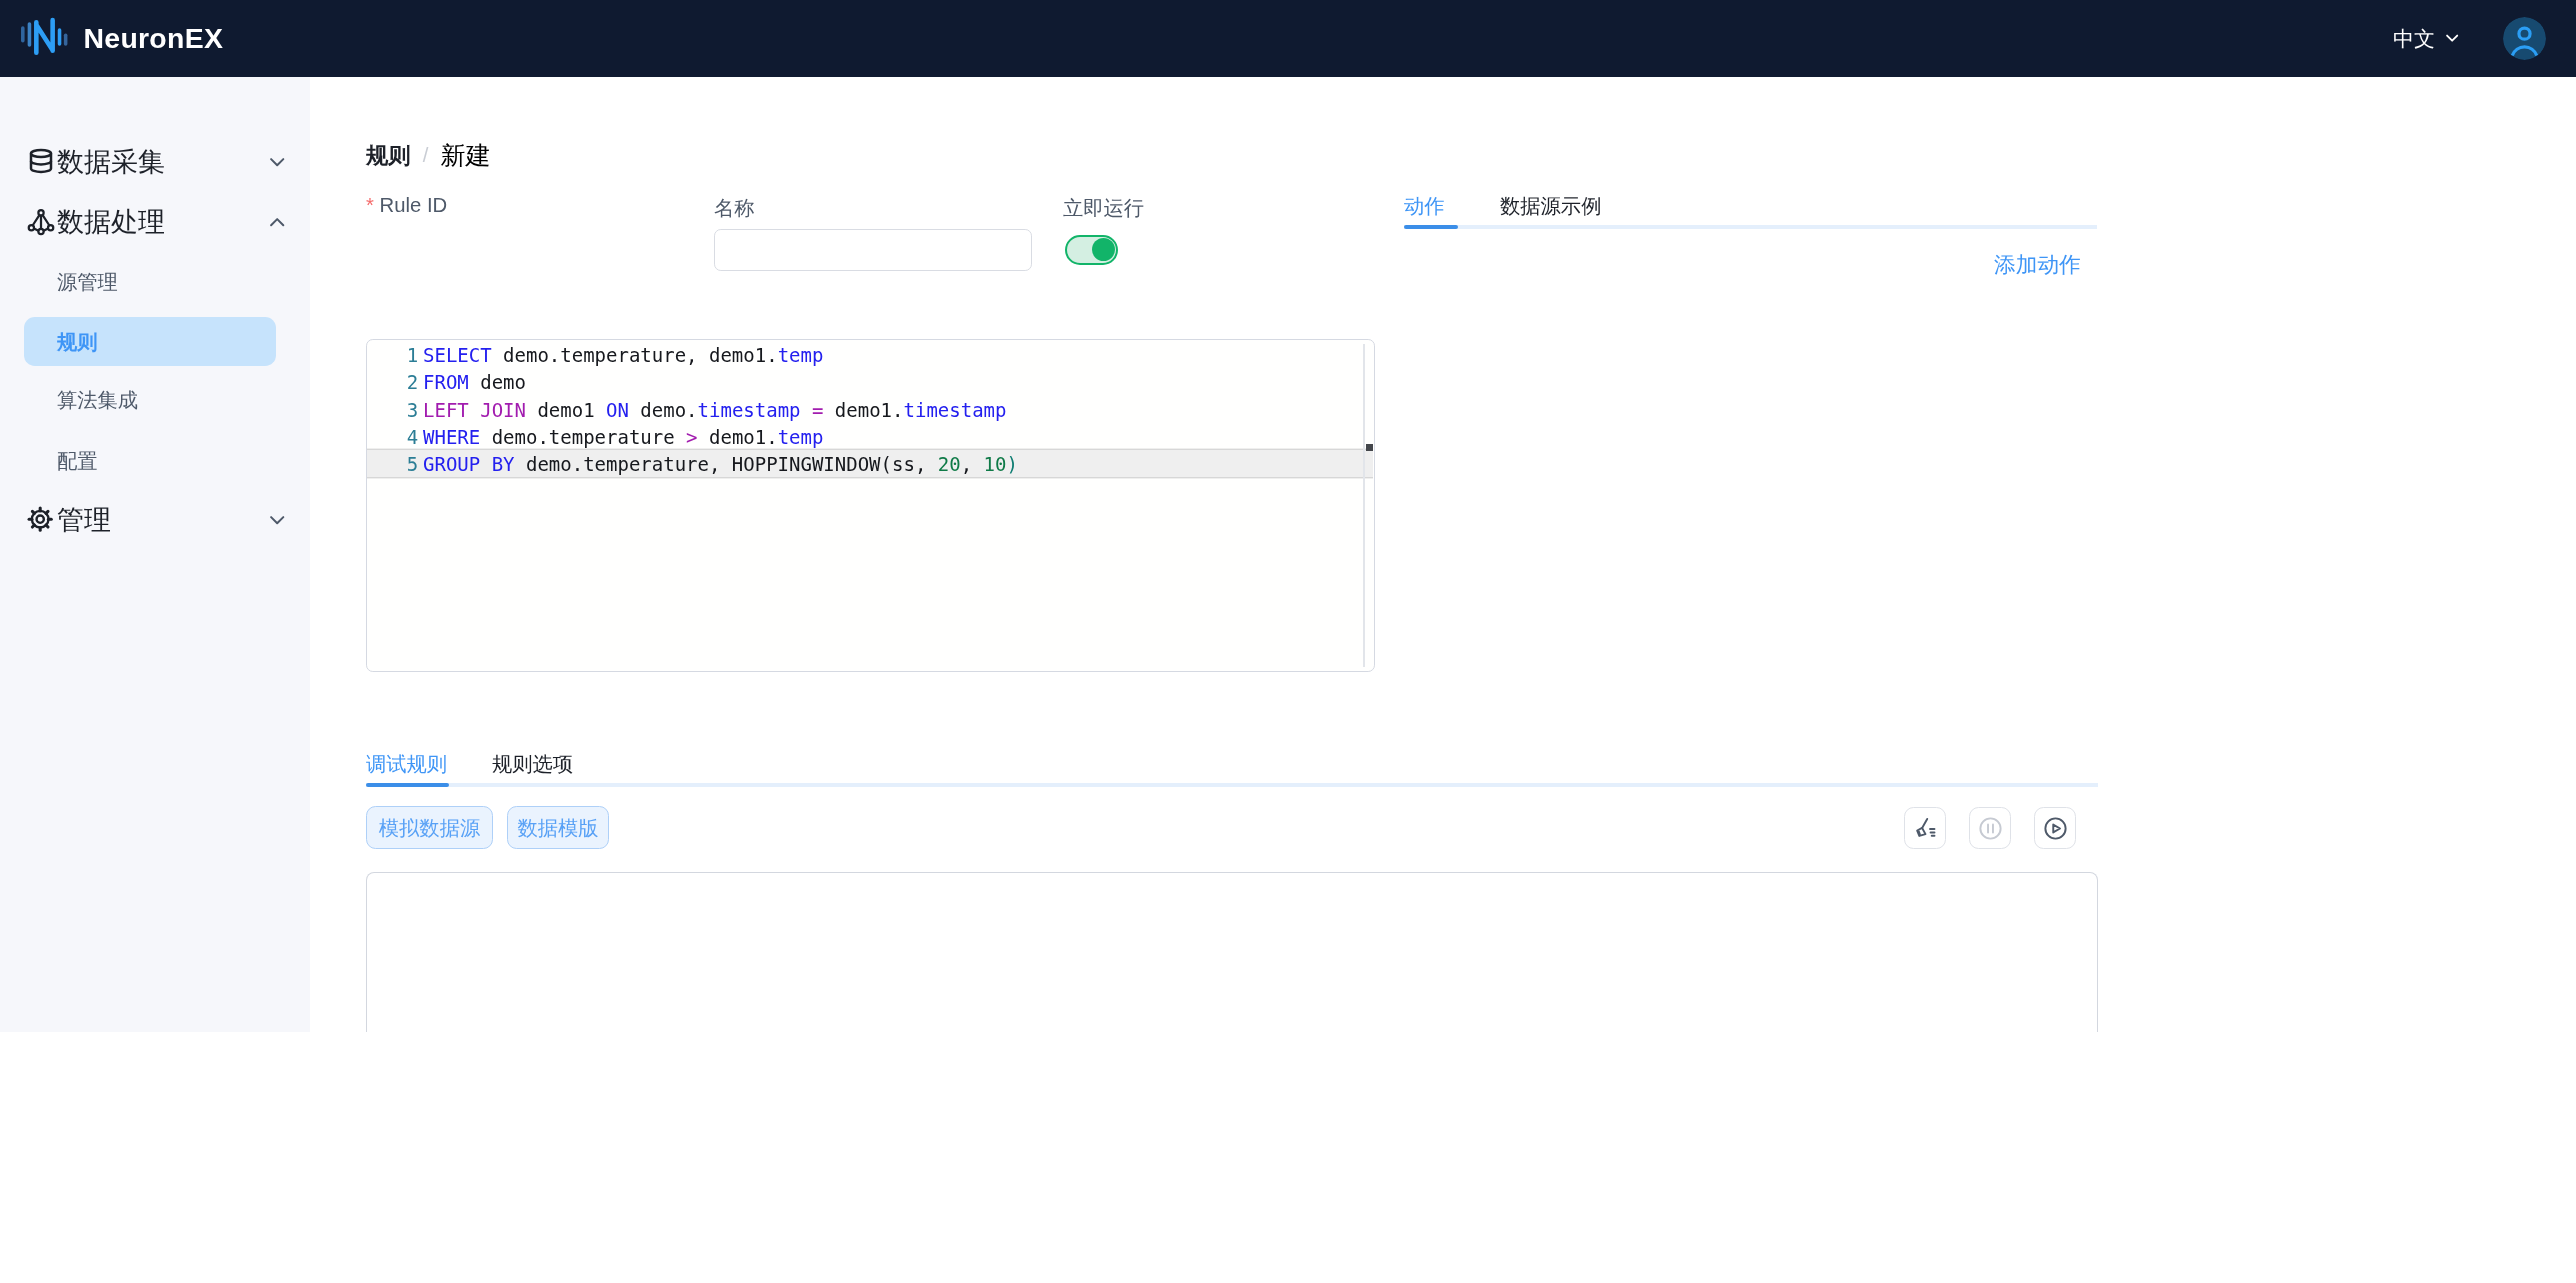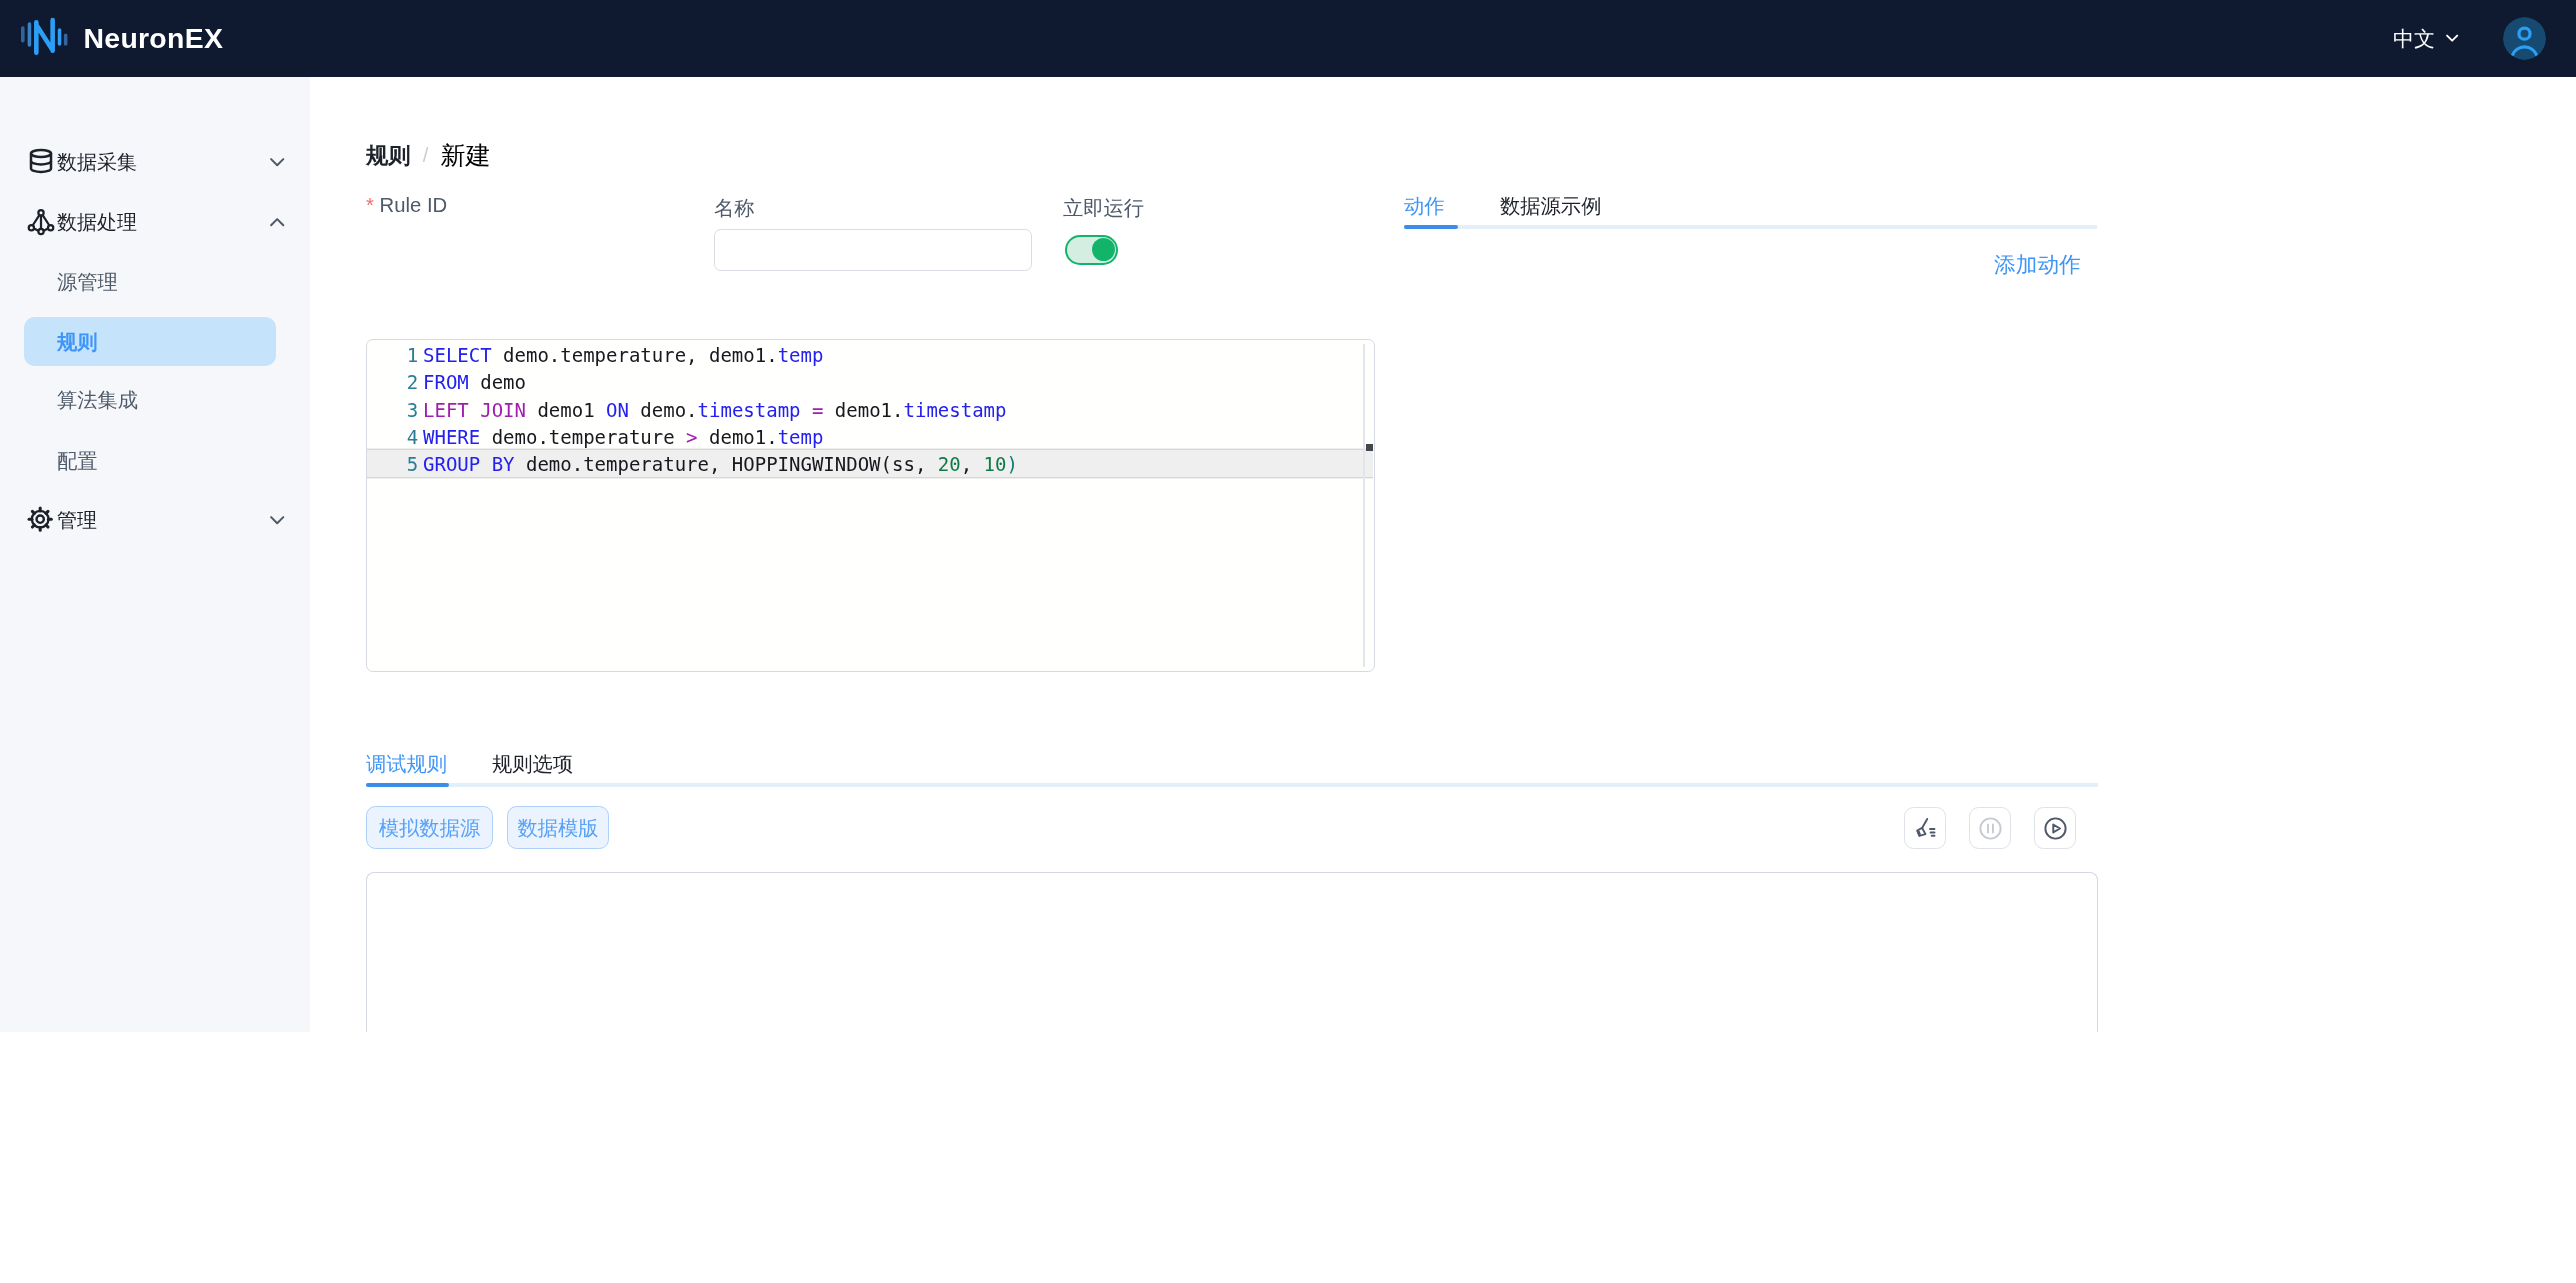--- a/index.html
+++ b/index.html
@@ -12,21 +12,21 @@
          display:flex; align-items:center; padding:0 30px 0 20.3px; }
   .hdr-title { color:#fff; font-size:28.4px; font-weight:bold; margin-left:12.2px; letter-spacing:0.3px; }
   .hdr-right { margin-left:auto; display:flex; align-items:center; gap:41px; }
   .lang { display:flex; align-items:center; gap:6.8px; color:#fff; font-size:21px; cursor:pointer; }
   .avatar { width:43px; height:43px; border-radius:50%; overflow:hidden; cursor:pointer; }
 
   
   .sidebar { position:absolute; left:0; top:77px; width:310px; height:1125px; background:#f6f7fb; }
   .side-row { position:absolute; left:0; width:310px; height:47px; cursor:pointer; }
   .side-ico { position:absolute; left:26px; top:8.8px; width:30px; height:30px; }
-  .side-label { position:absolute; left:57px; top:50%; transform:translateY(-50%); font-size:20px; color:#1d2129; }
+  .side-label { position:absolute; left:57px; top:50%; transform:translateY(-50%); font-size:27px; color:#1d2129; }
   .side-sub .side-label { font-size:20.3px; color:#4e5969; }
   .side-chev { position:absolute; left:265px; top:11.5px; }
   .side-active-pill { position:absolute; left:24.4px; top:240px; width:252px; height:49px;
                       background:#c6e3fc; border-radius:10.8px; cursor:pointer; }
   .side-active-pill .side-label { left:32.5px; color:#3e95f6; font-weight:600; font-size:20.3px; }
 
   
   .bc { position:absolute; left:366px; top:139px; display:flex; align-items:center; gap:12.2px; }
   .bc-root { font-size:22.3px; font-weight:bold; color:#1d2129; }
   .bc-sep { font-size:20.3px; color:#c9cdd4; }

